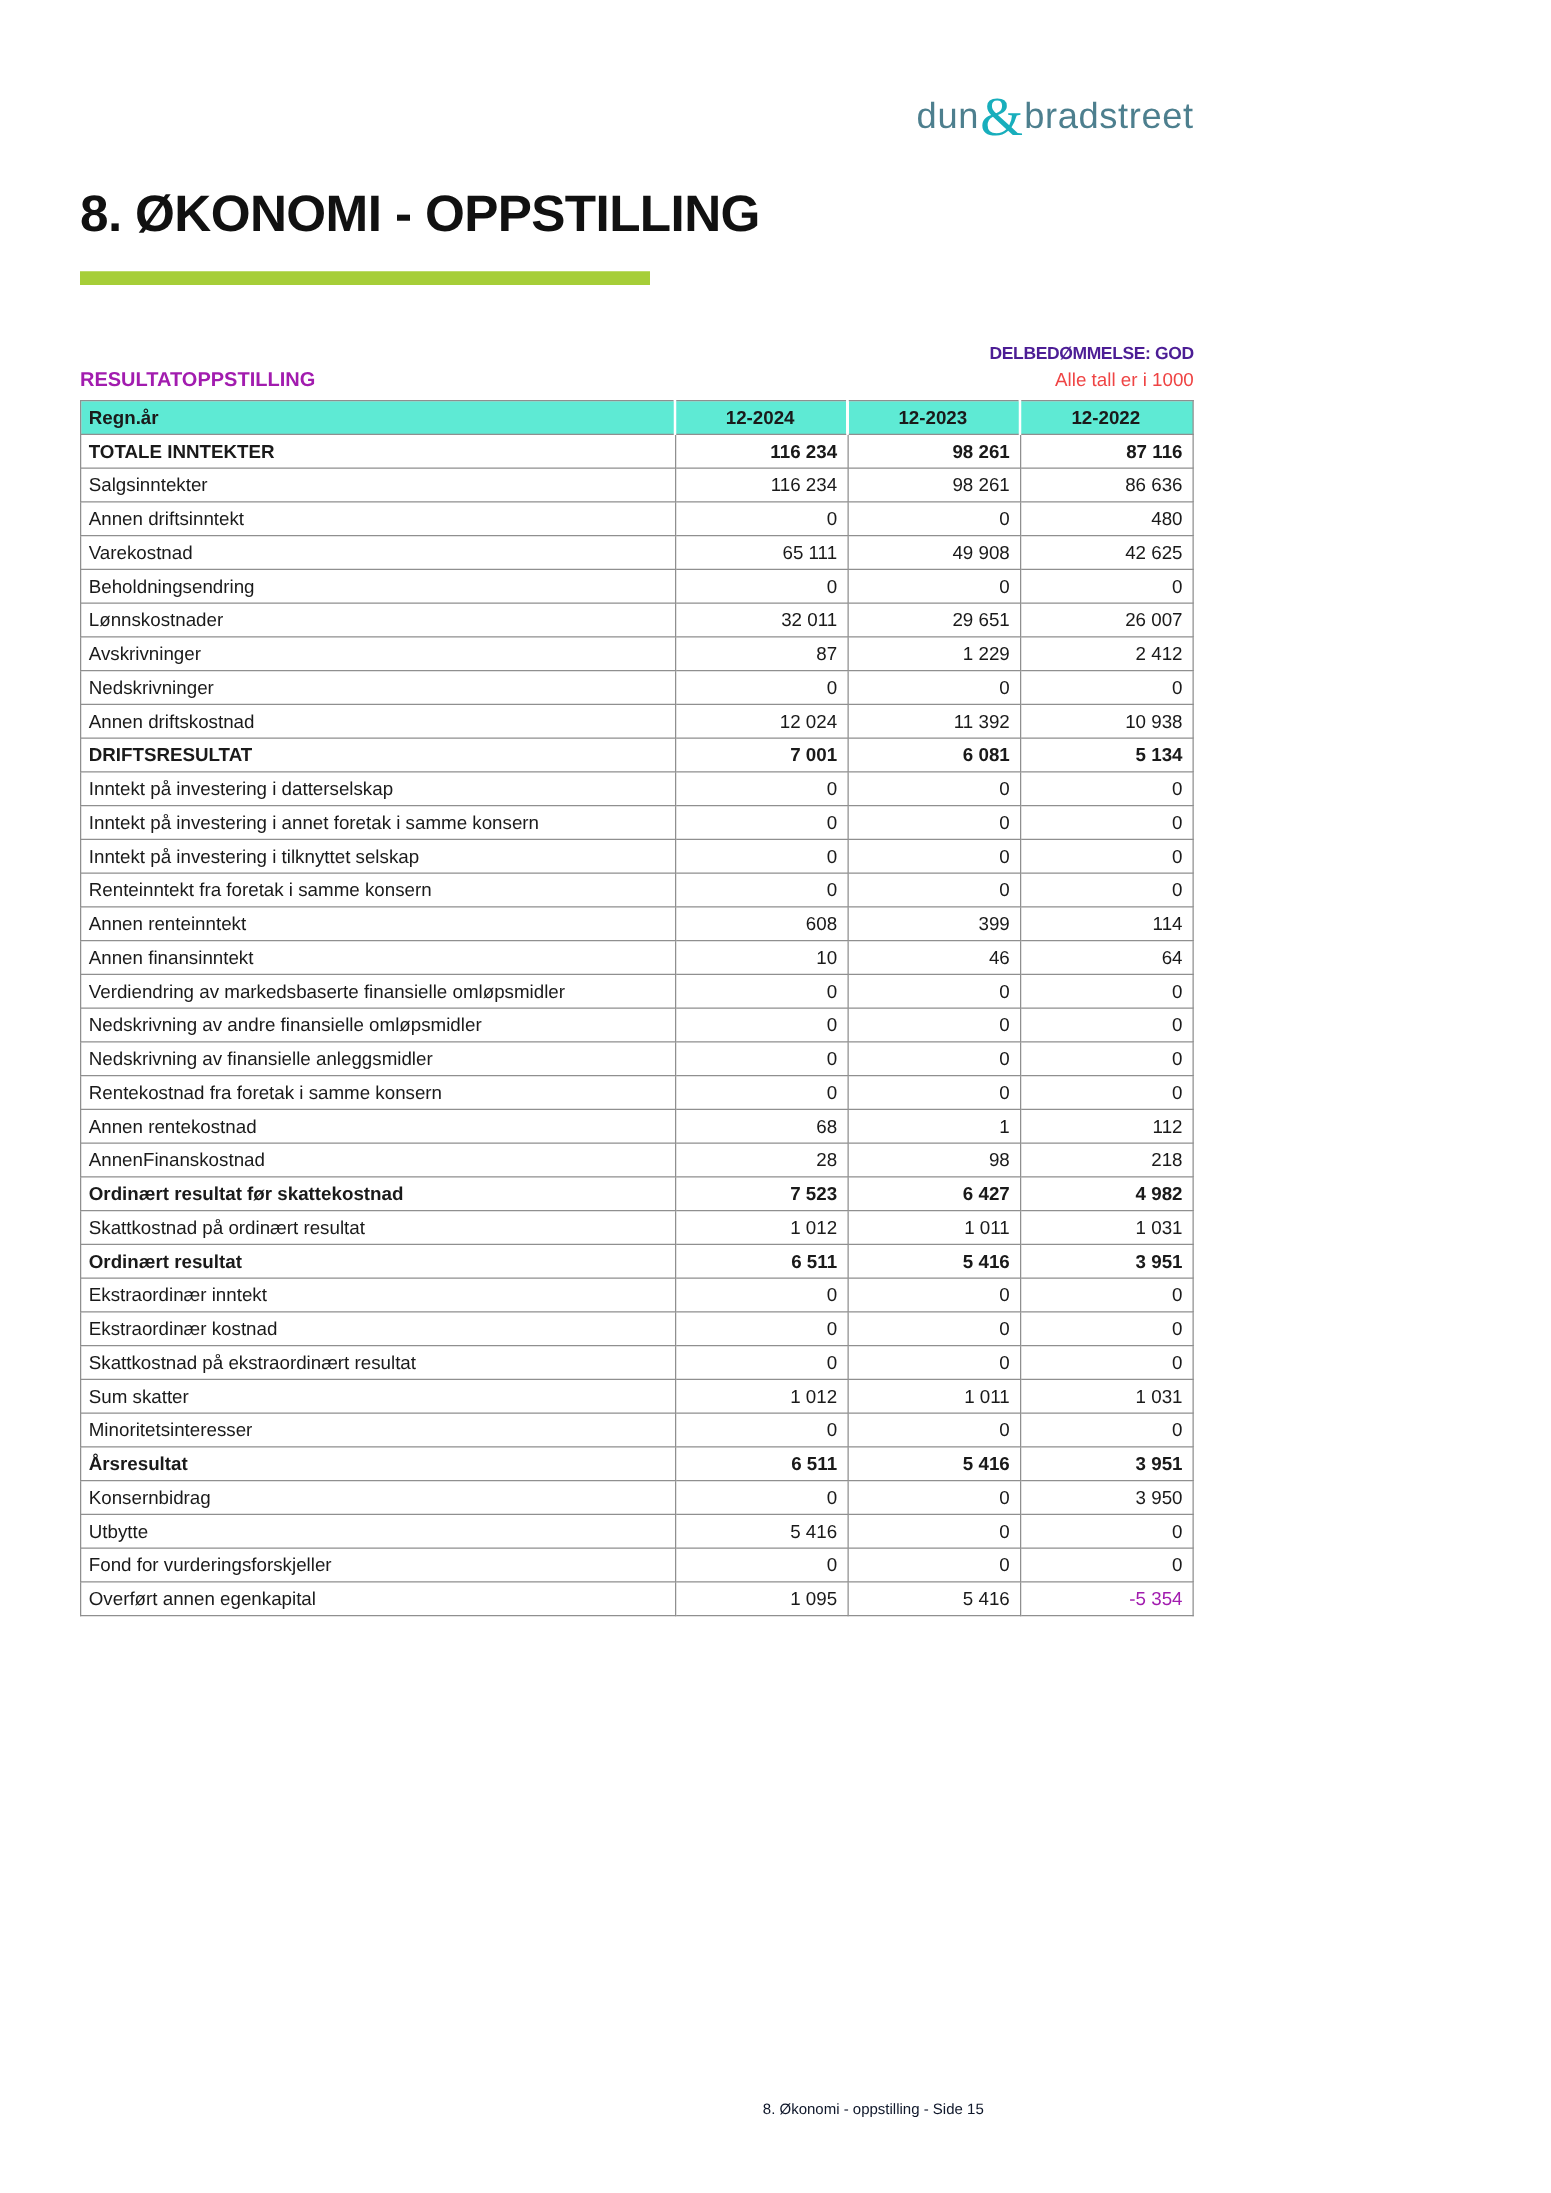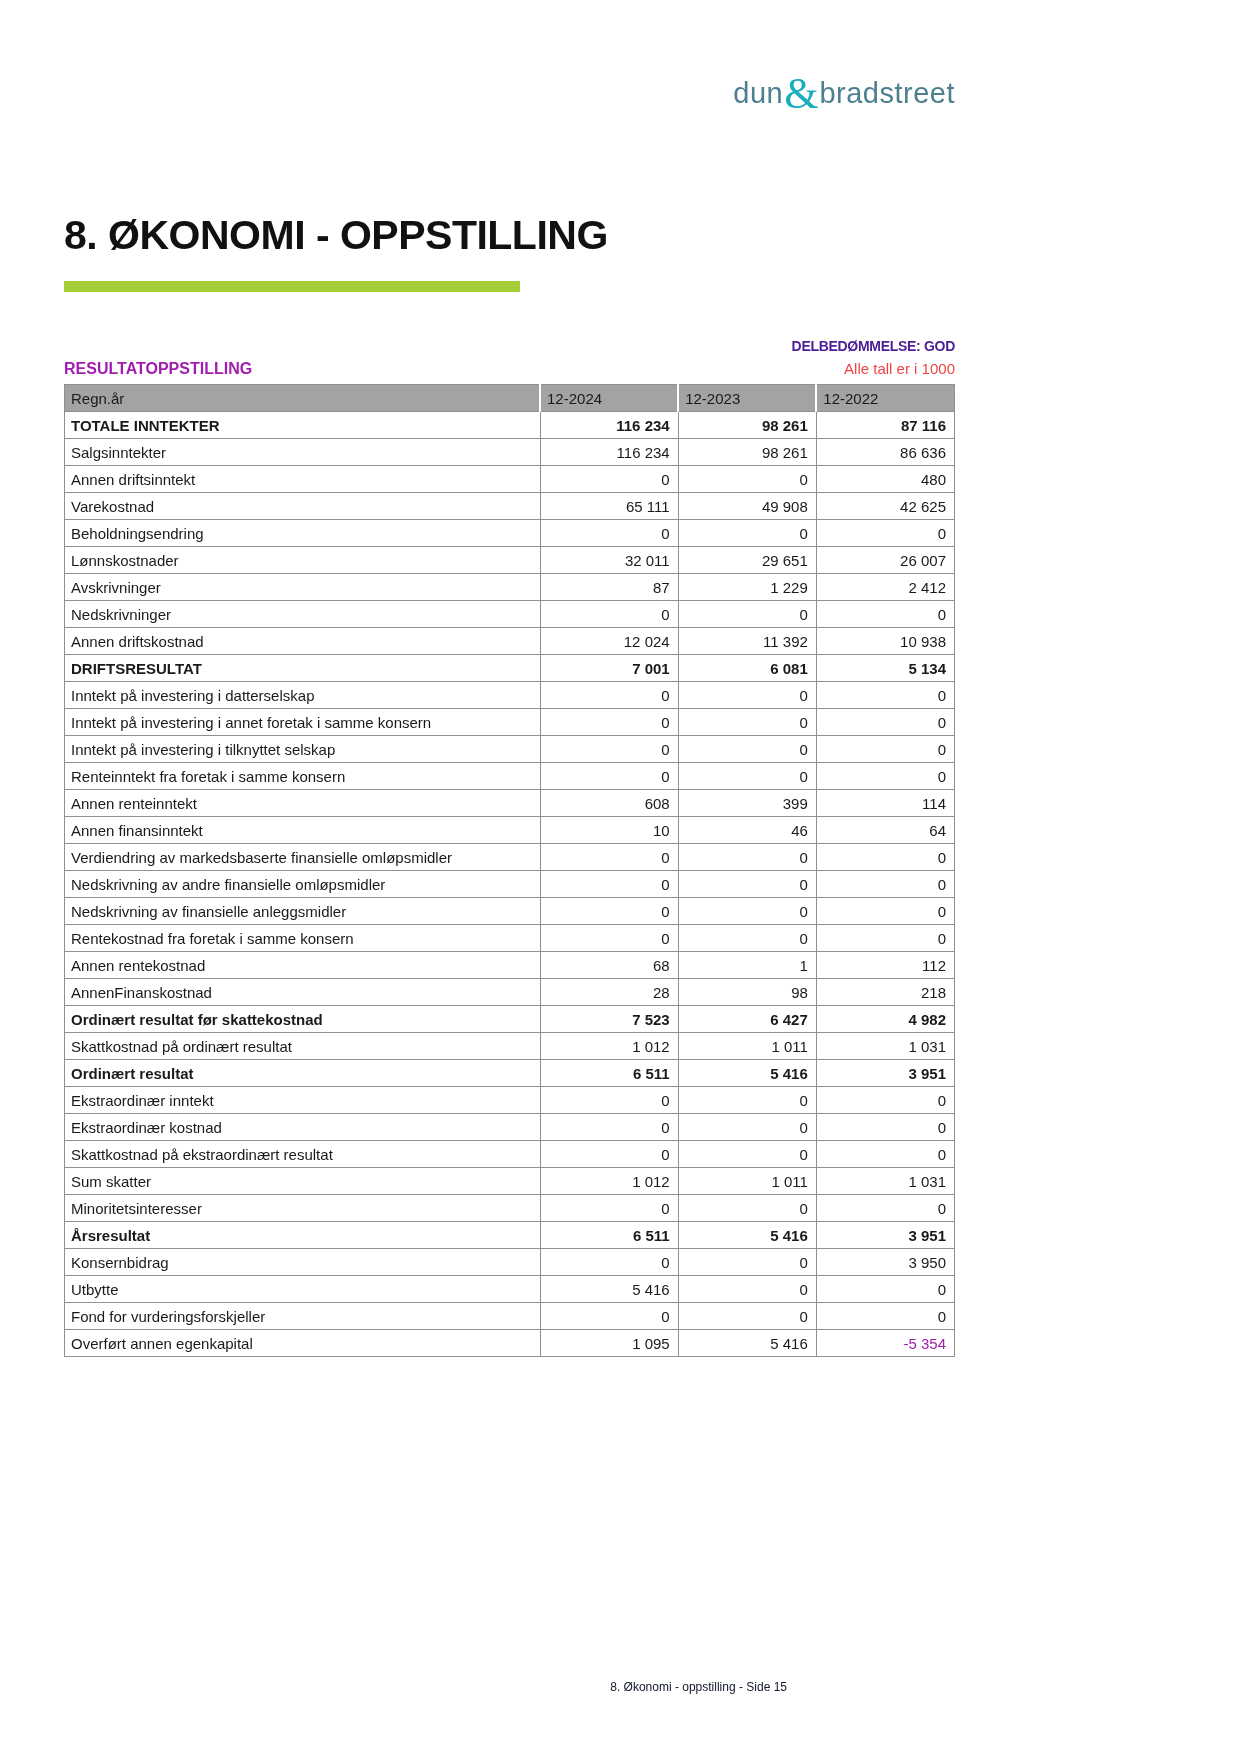--- a/index.html
+++ b/index.html
@@ -38,21 +38,21 @@
     font-size: 44px;
     color: #18aebc;
     font-weight: normal;
     vertical-align: middle;
     margin: 0 1px;
     font-family: "Liberation Serif", serif;
   }
 
   
   .page-title {
-    margin-top: 93px;
+    margin-top: 29px;
     font-size: 41px;
     font-weight: bold;
     letter-spacing: -0.5px;
     color: #111111;
   }
   .accent-bar {
     margin-top: 22px;
     width: 456px;
     height: 11px;
     background: #a6ce38;
@@ -95,25 +95,25 @@
   table.fin col.c-num   { width: 138px; }
 
   table.fin th, table.fin td {
     border: 1px solid #8f8f8f;
     padding: 4px 8px 4px 6px;
     height: 27px;
     overflow: hidden;
     white-space: nowrap;
   }
   table.fin thead th {
-    background: #a3a3a3;
-    font-weight: normal;
+    background: #5eead4;
+    font-weight: bold;
     text-align: left;
   }
-  table.fin thead th.num { text-align: left; border-left: 2px solid #ffffff; }
+  table.fin thead th.num { text-align: center; border-left: 2px solid #ffffff; }
   table.fin td.num { text-align: right; }
   table.fin tr.bold td { font-weight: bold; }
   table.fin td.neg { color: #a21caf; }
 
   
   .footer {
     position: absolute;
     right: 286px;
     top: 1680px;
     font-size: 12px;

